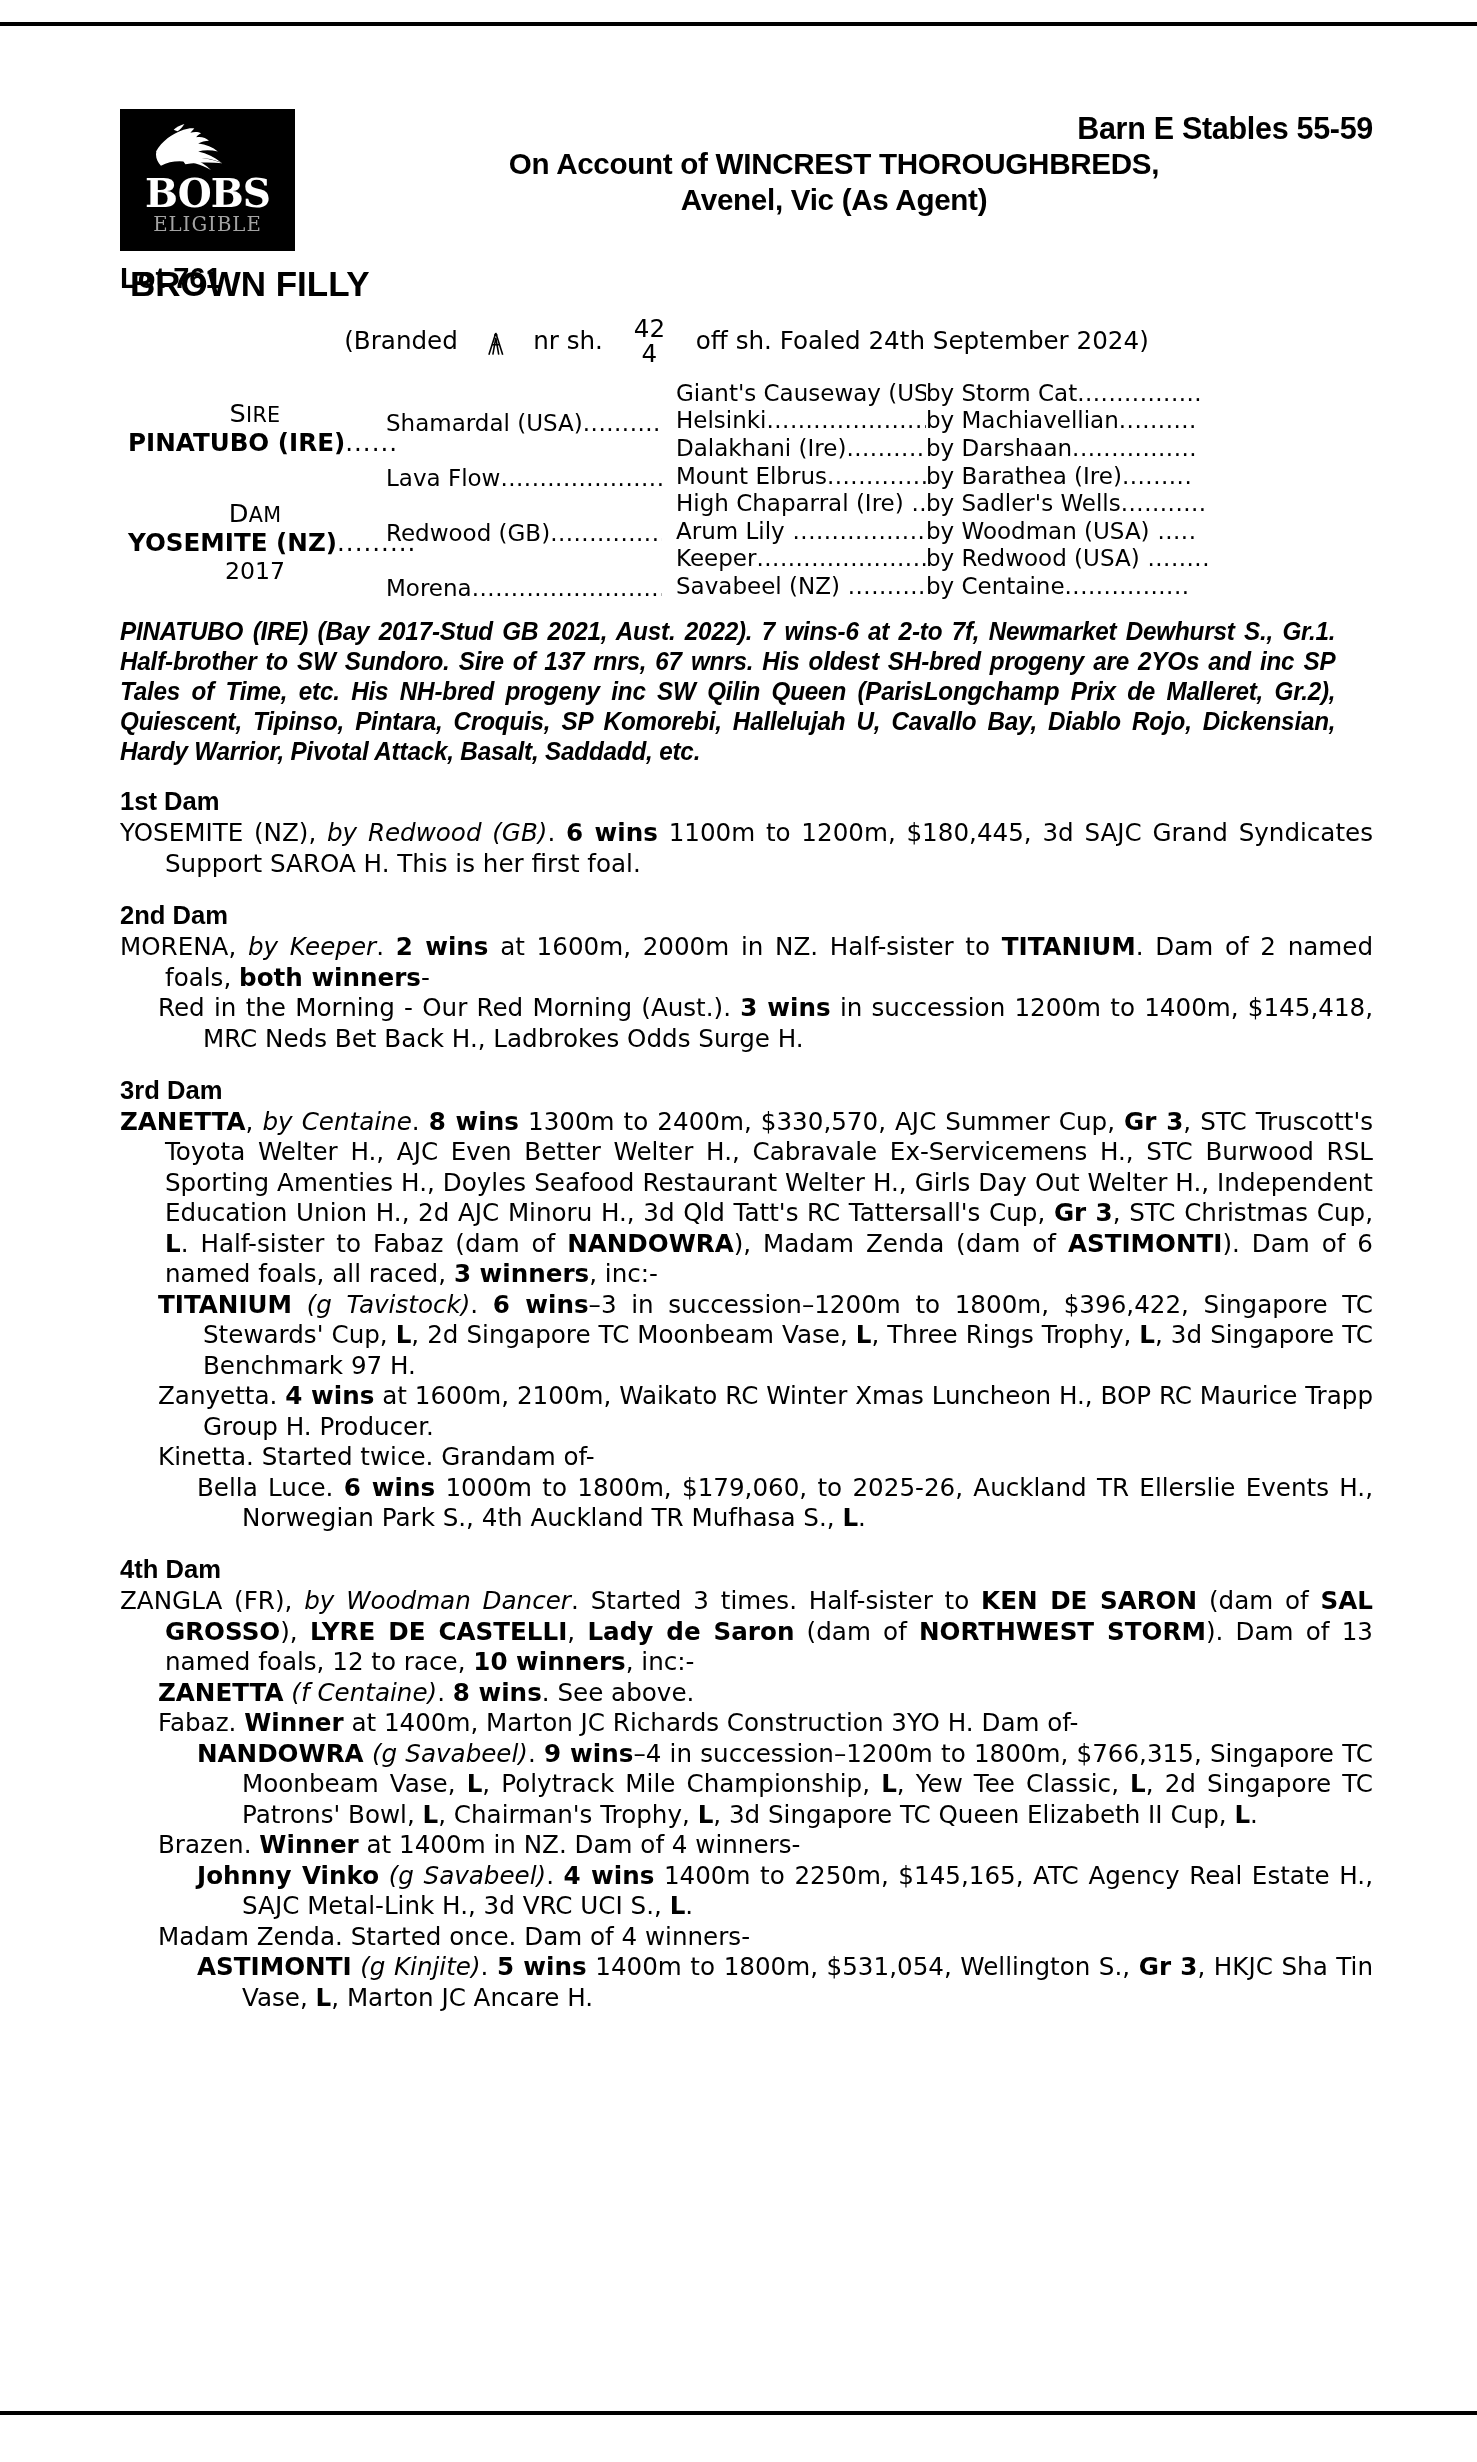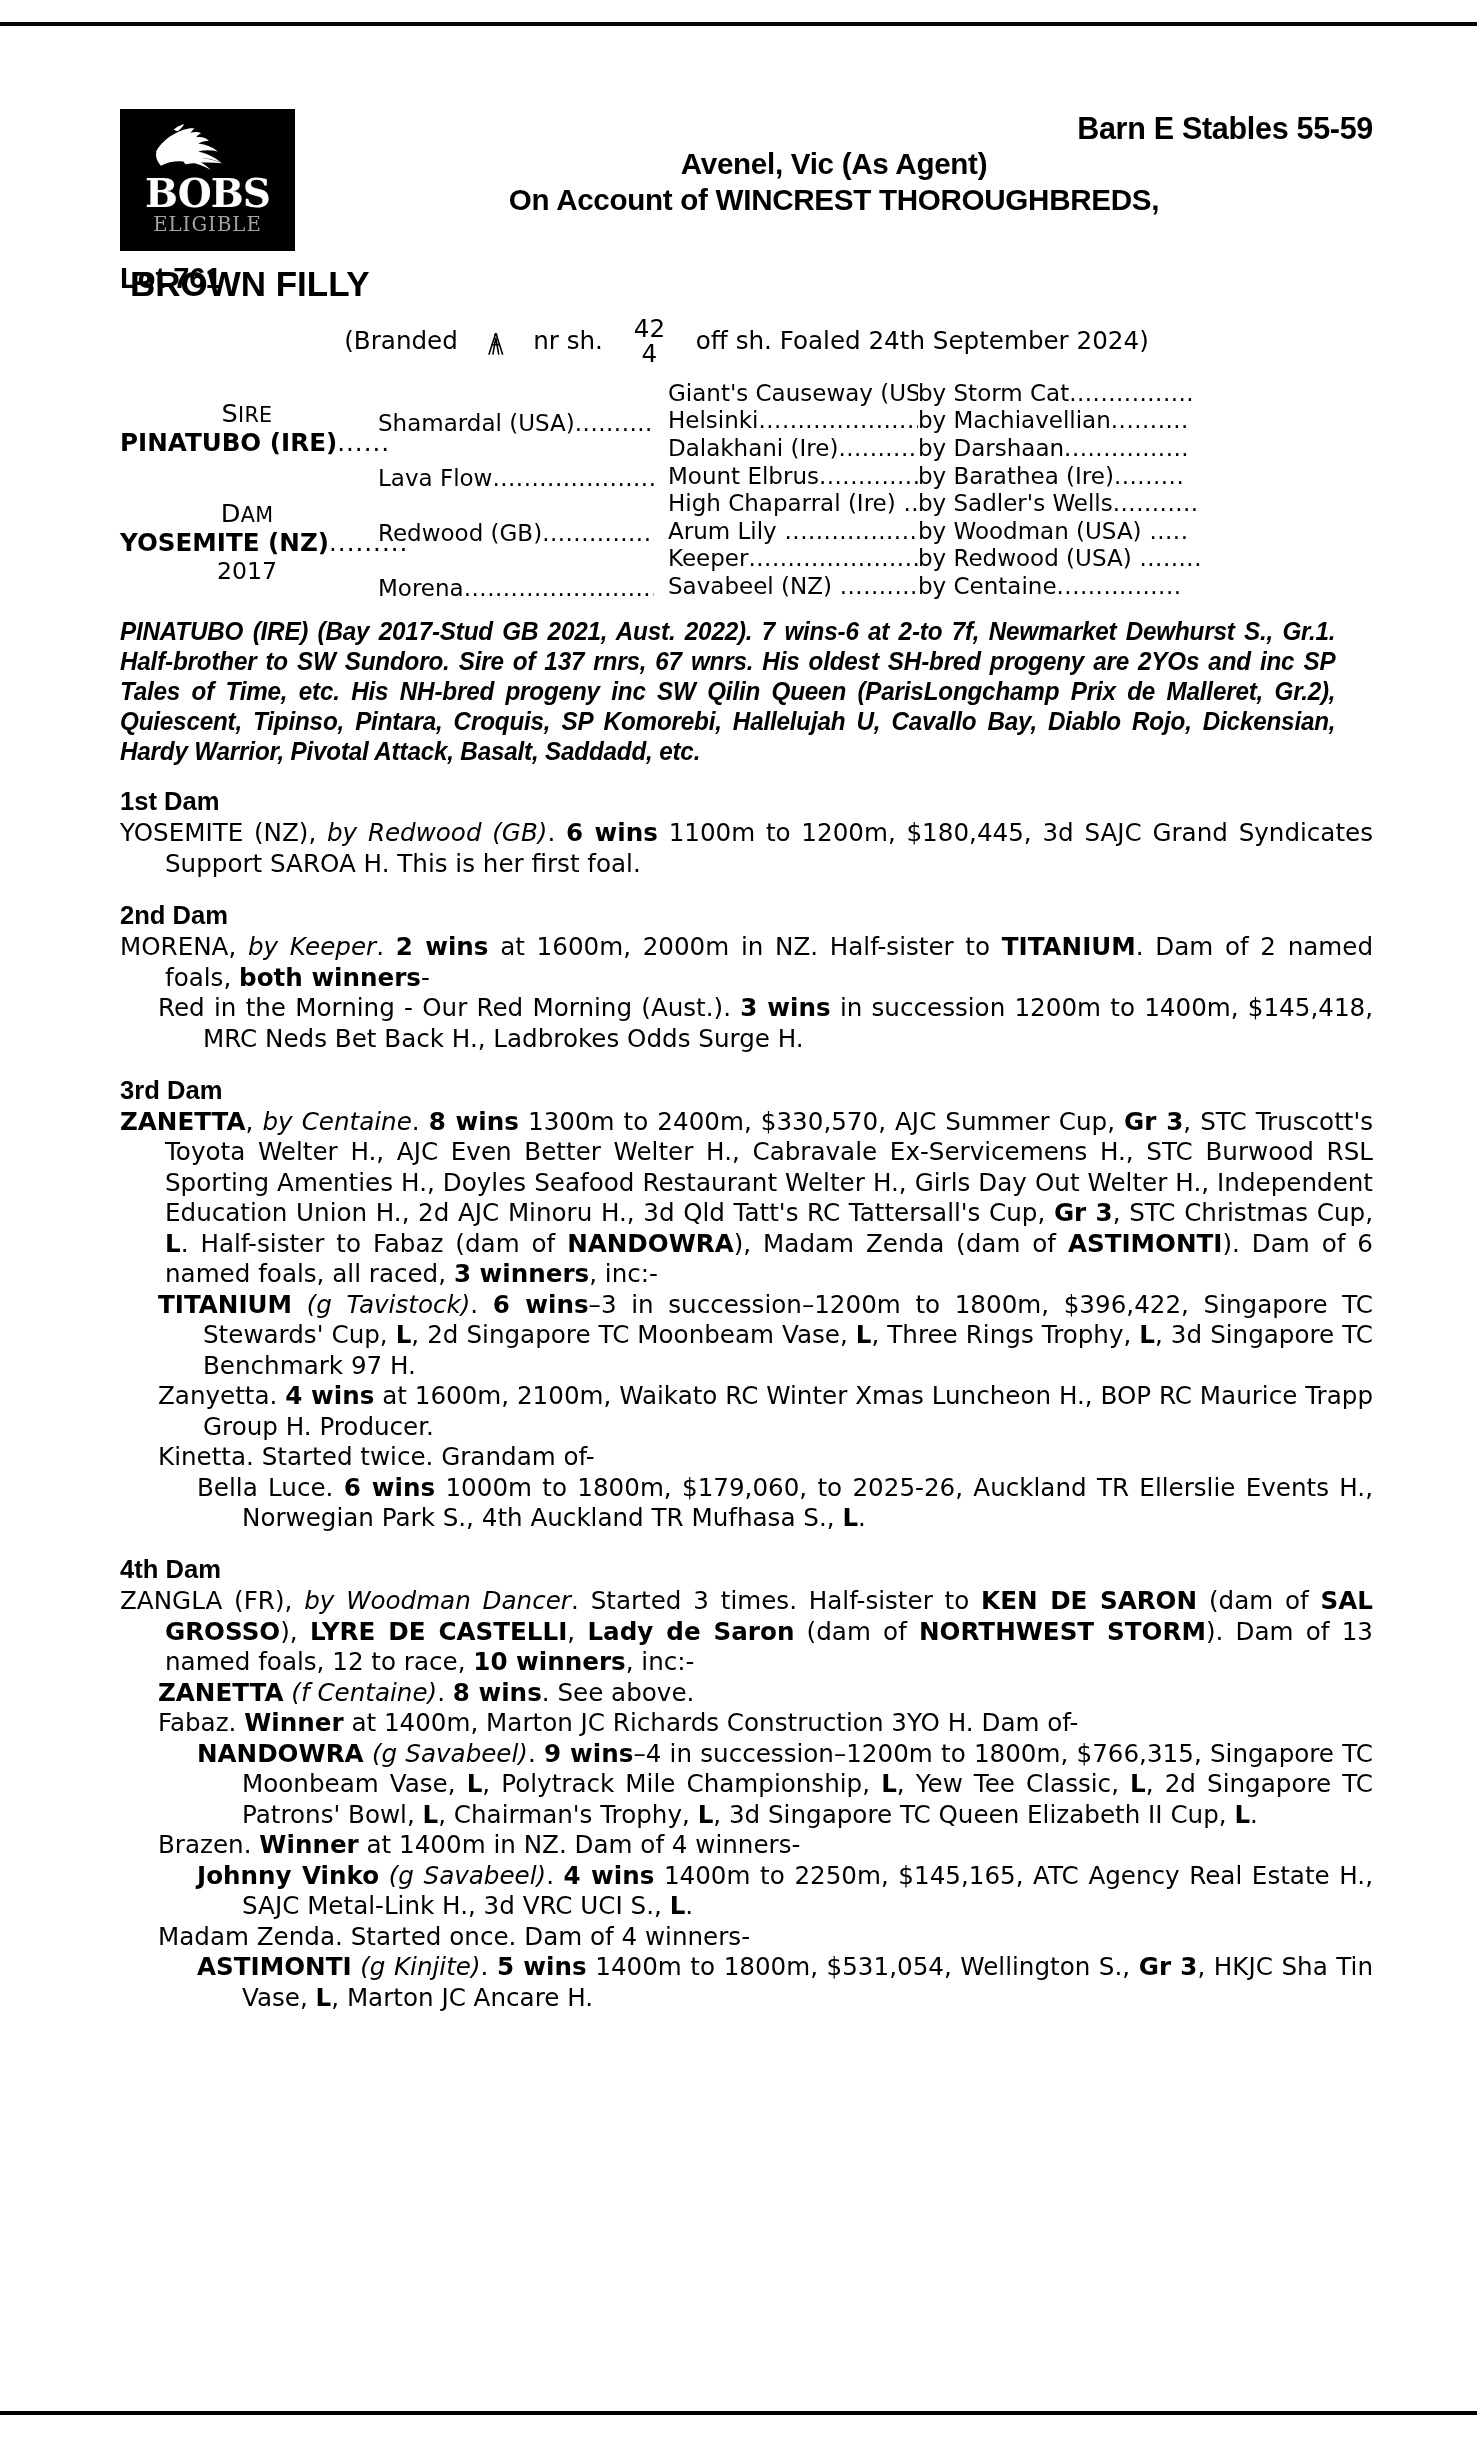--- a/index.html
+++ b/index.html
@@ -156,20 +156,21 @@
   .frac .num { display: block; }
   .frac .den { display: block; }
 
   
   .ped {
     position: relative;
     margin-top: 13.8px;
     height: 222px;
     font-family: "DejaVu Sans", sans-serif;
     font-size: 23px;
+    margin-left: 8px;
   }
   .ped-left {
     position: absolute;
     left: 0;
     top: 0;
     width: 254px;
     text-align: center;
   }
   .ped-sire-grp { position: absolute; top: 17.7px; left: 0; width: 254px; }
   .ped-dam-grp  { position: absolute; top: 118px; left: 0; width: 254px; }
@@ -296,22 +297,22 @@
           <path fill="#ffffff" d="M48 36c14-1 29 1 42 6-13-1-26-1-38 1-2-2-3-4.5-4-7z"></path>
           <path fill="#ffffff" d="M40 8c3-3 7-5 11-6-2 3-4 5.5-7 7.5-1.5-.5-3-1-4-1.5z"></path>
         </svg>
         <div class="bobs-word">BOBS</div>
         <div class="bobs-sub">ELIGIBLE</div>
       </div>
 
       <div class="barn">Barn E Stables 55-59</div>
 
       <div class="vendor">
+        <div>On Account of WINCREST THOROUGHBREDS,</div>
         <div>Avenel, Vic (As Agent)</div>
-        <div>On Account of WINCREST THOROUGHBREDS,</div>
       </div>
     </div>
 
     <div class="lot-row">
       <div class="lot-no">Lot 761</div>
       <div class="horse-title">BROWN FILLY</div>
     </div>
 
     <div class="brand-line">
       <span>(Branded</span>

